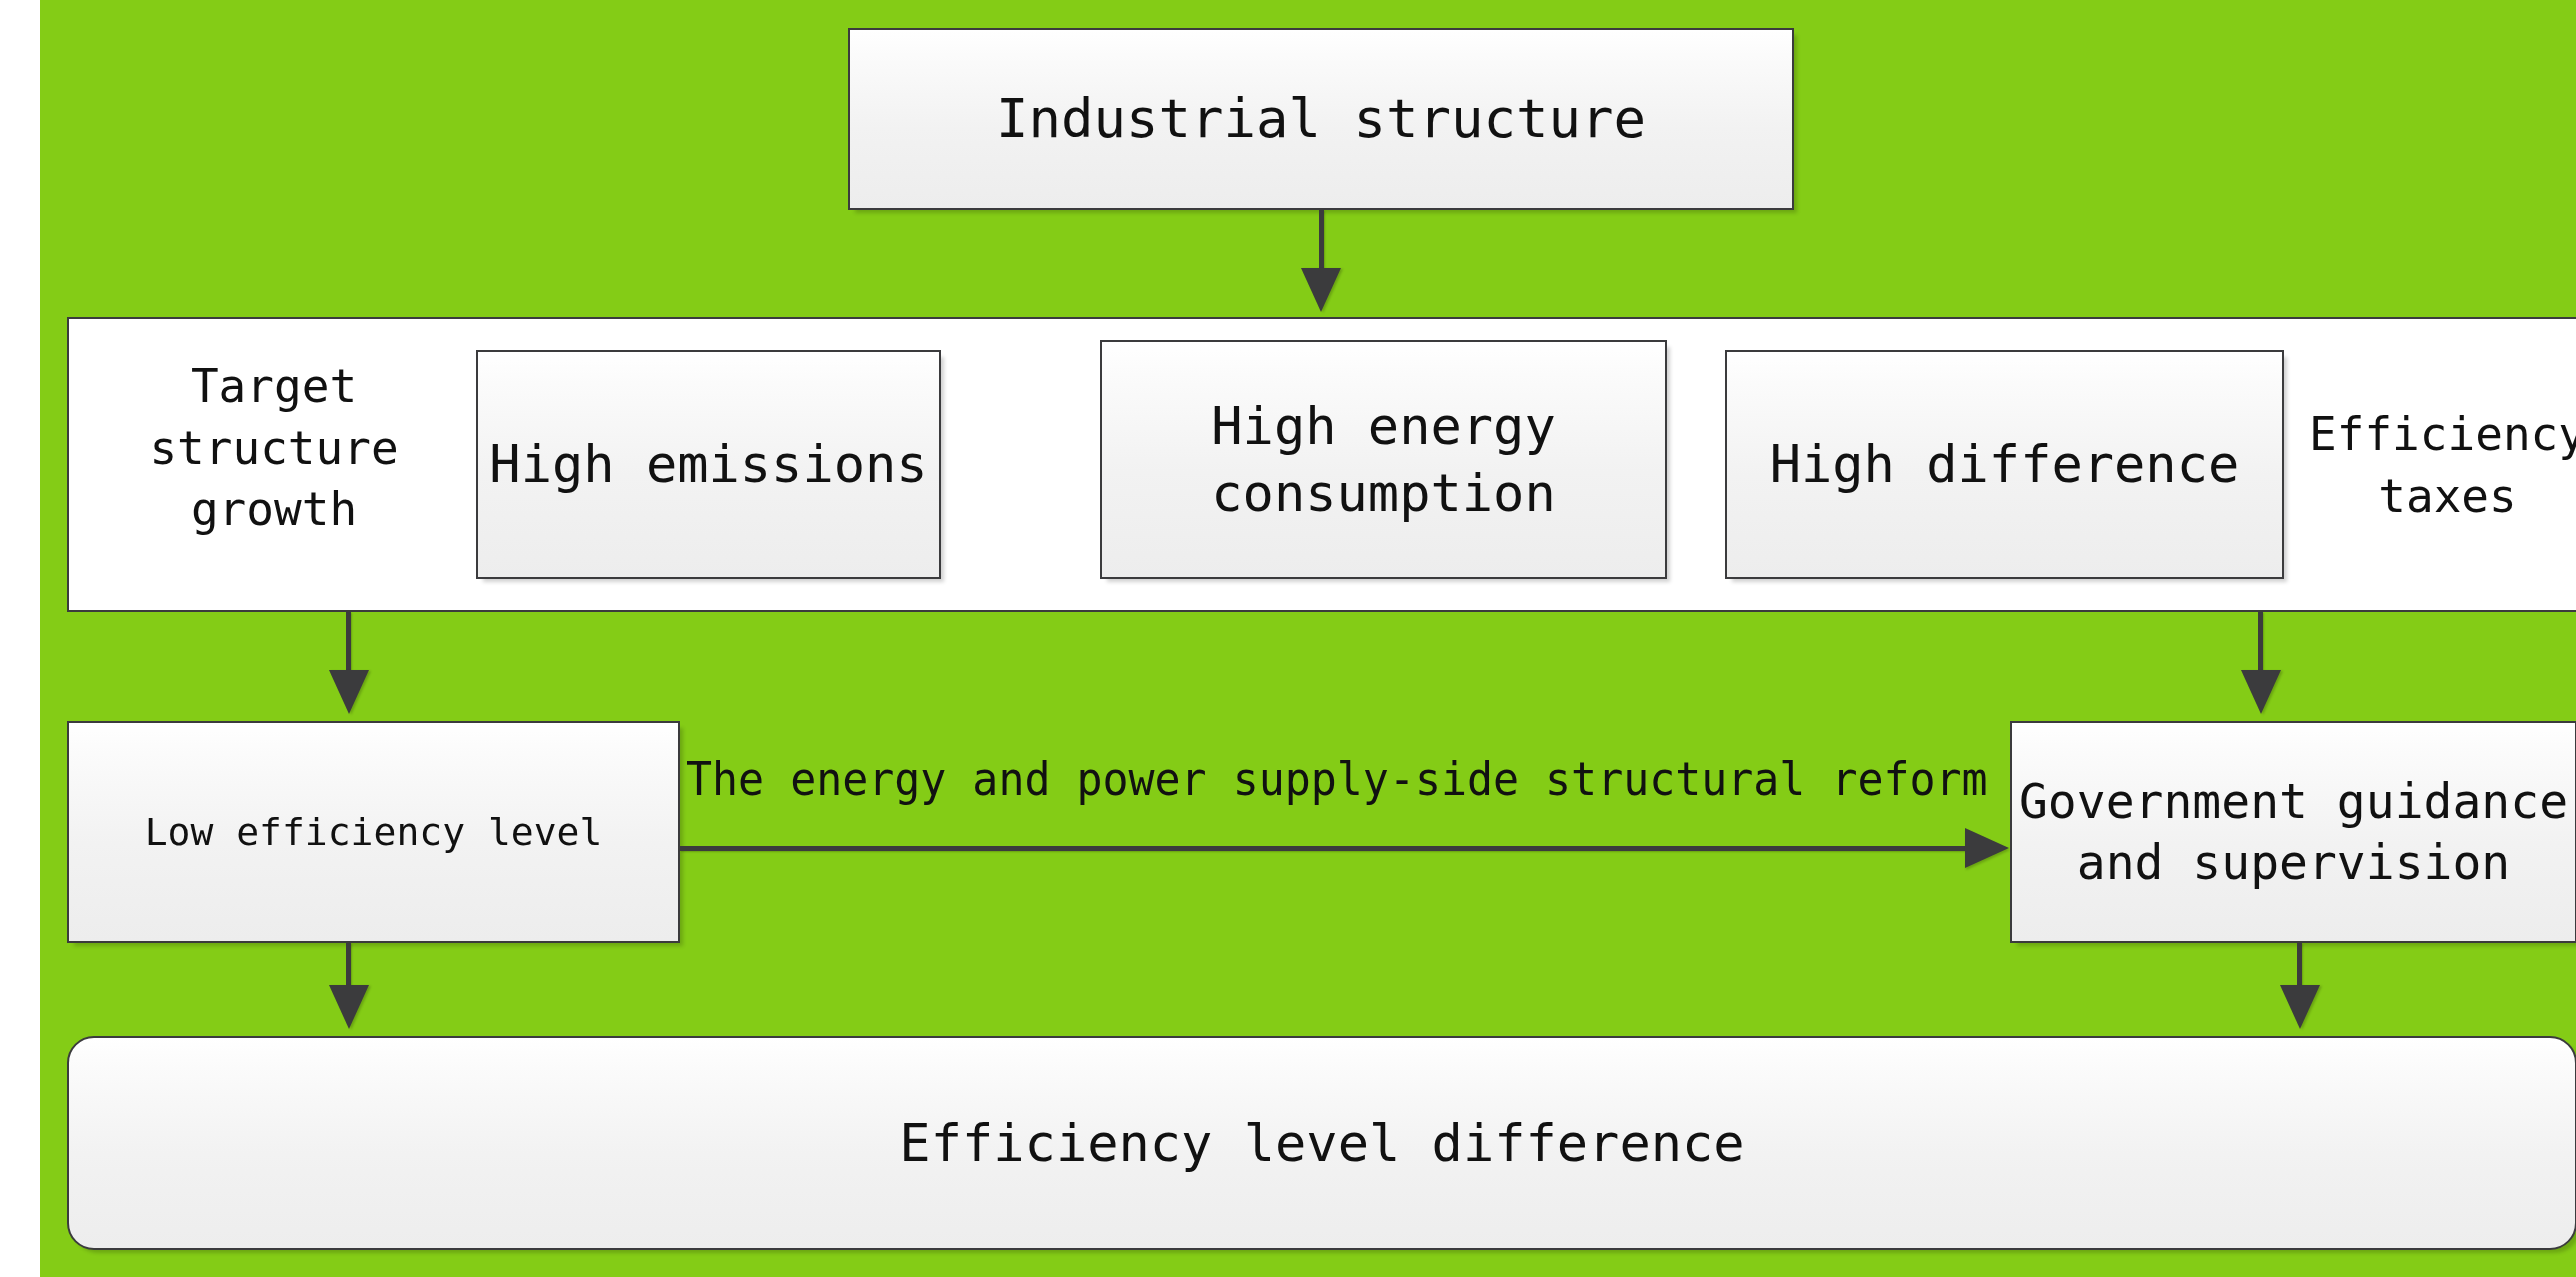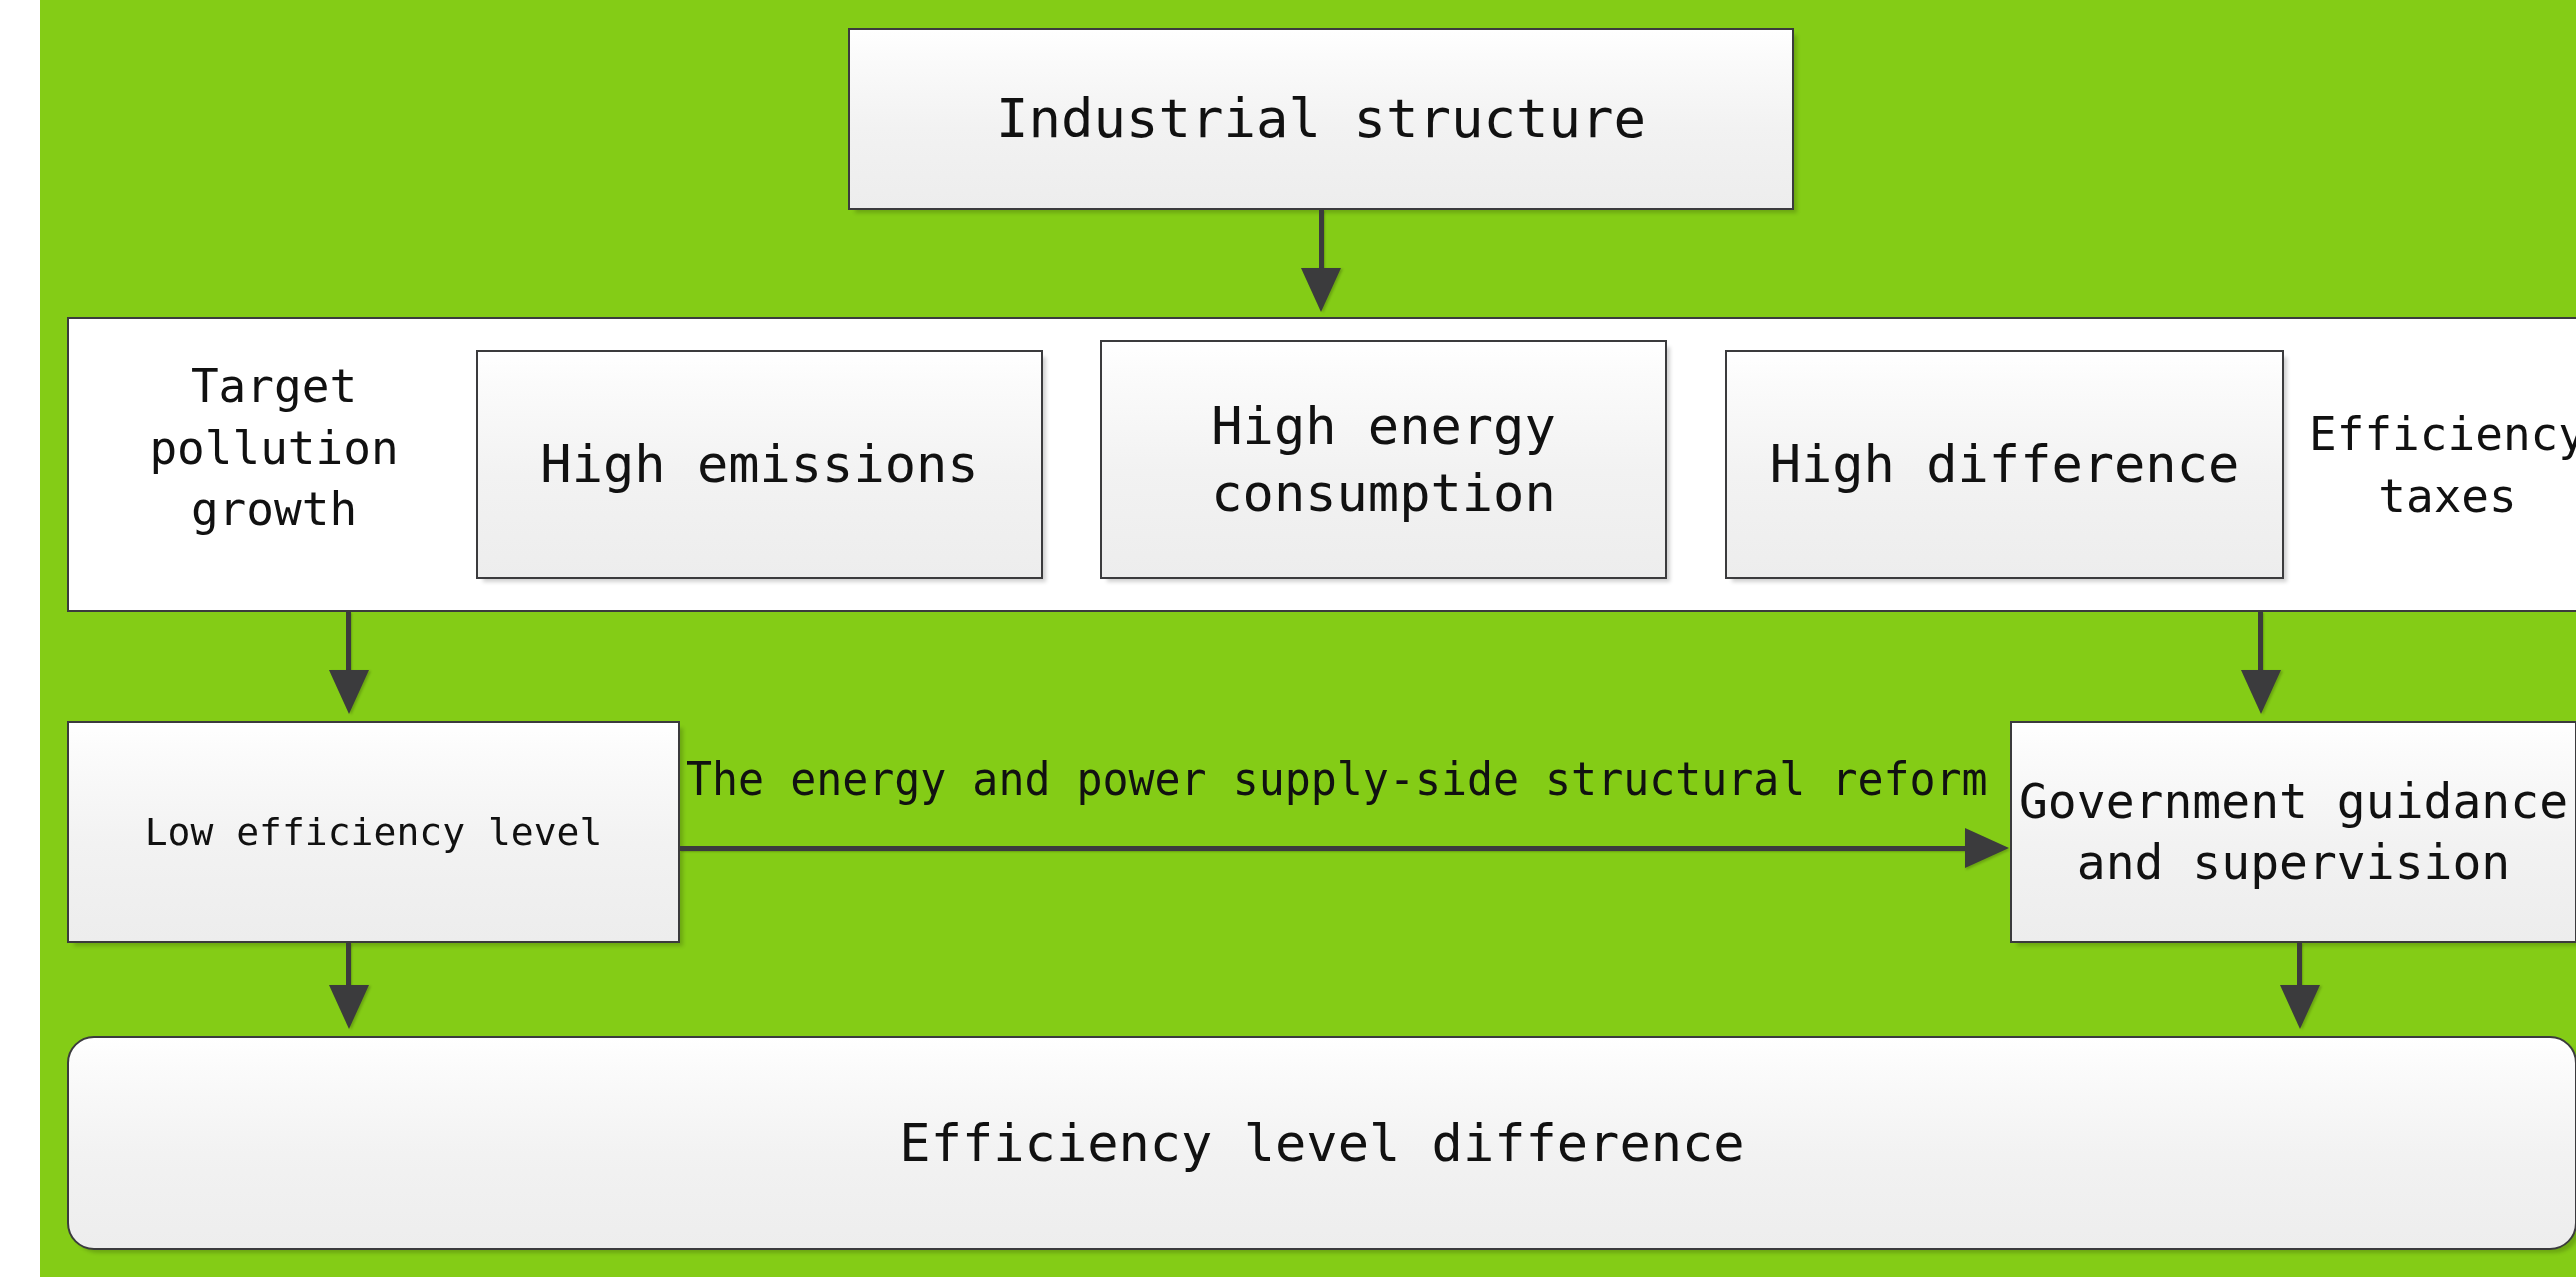--- a/index.html
+++ b/index.html
@@ -57,21 +57,21 @@
   #row-hazards {
     left: 27px;
     top: 317px;
     width: 2541px;
     height: 295px;
   }
 
   #box-high-emissions {
     left: 436px;
     top: 350px;
-    width: 567px;
+    width: 465px;
     height: 229px;
     font-size: 52px;
   }
 
   #box-high-energy-consumption {
     left: 1060px;
     top: 340px;
     width: 567px;
     height: 239px;
     font-size: 52px;
@@ -202,21 +202,21 @@
 <div id="canvas">
 
   <div class="box" id="box-industrial-structure">Industrial structure</div>
 
   <div class="vline" id="conn-structure-to-row"></div>
   <div class="arrowhead-down" id="arrow-structure-to-row"></div>
 
   <div class="box plain" id="row-hazards"></div>
 
   <div class="row-side-label" id="label-target-economic-growth">Target
-pollution
+structure
 growth</div>
 
   <div class="box" id="box-high-emissions">High emissions</div>
 
   <div class="box" id="box-high-energy-consumption">High energy
 consumption</div>
 
   <div class="box" id="box-high-pollution">High difference</div>
 
   <div class="row-side-label" id="label-increasing-taxes">Efficiency

